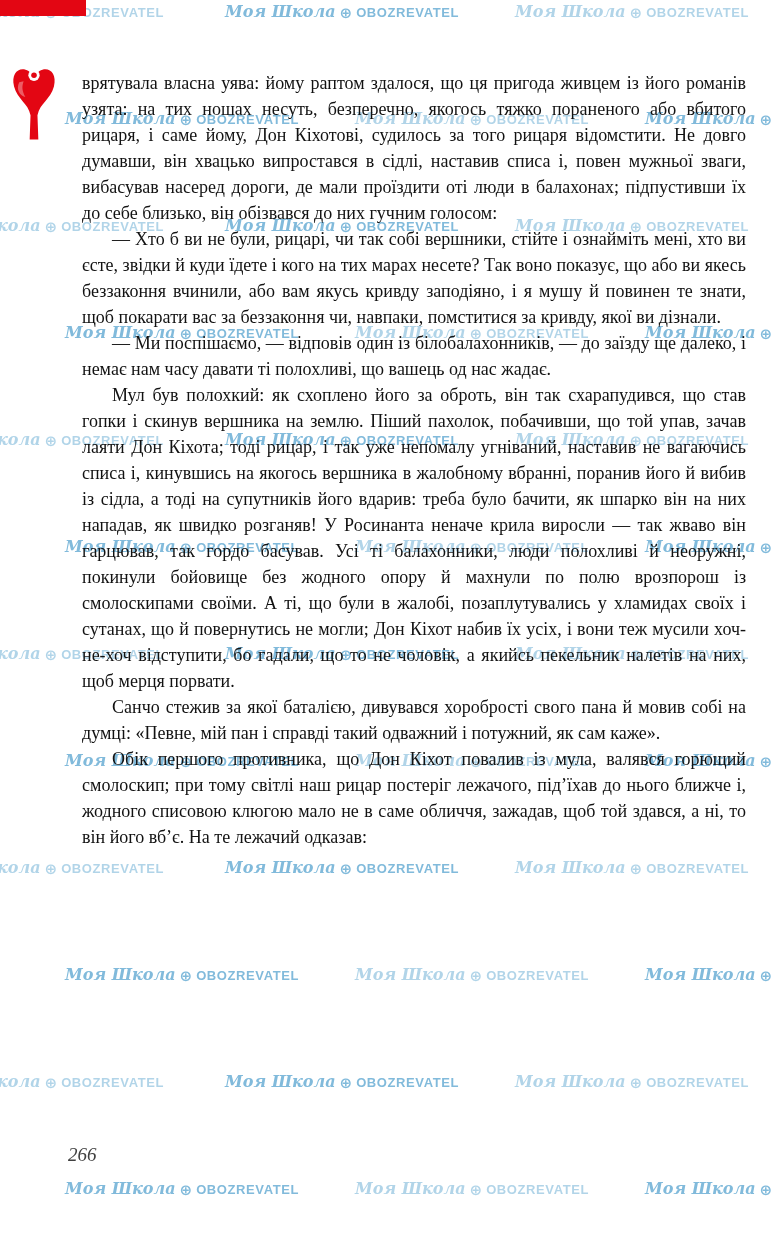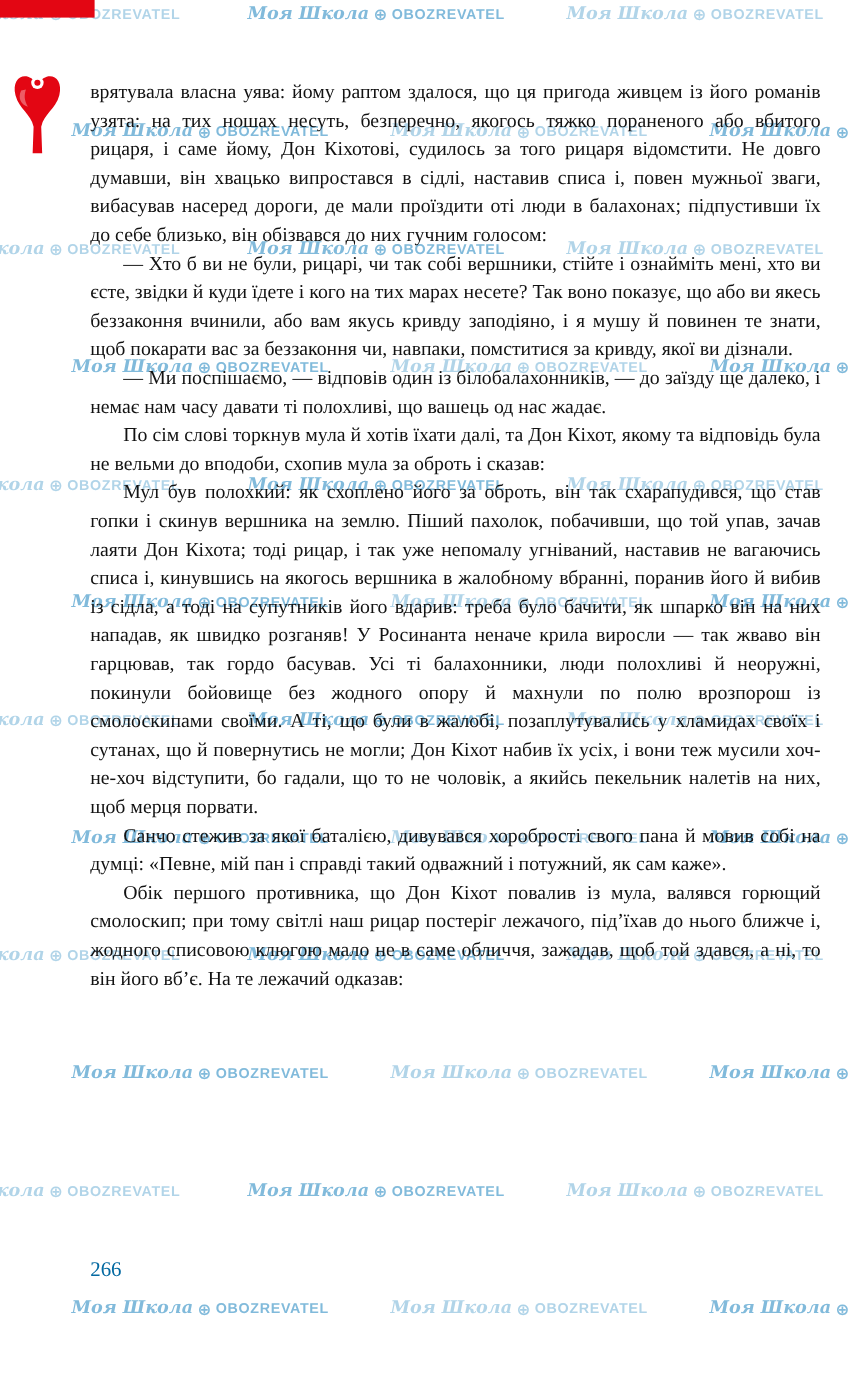--- a/index.html
+++ b/index.html
@@ -53,23 +53,24 @@
     position:absolute; left:82px; top:70px;
     width:664px;
     font-size:18px; line-height:26px;
     color:#121212;
     text-align:justify;
     z-index:2;
   }
   .text-block p { margin:0; text-indent:30px; }
   .text-block p.first { text-indent:0; }
   .page-number {
-    position:absolute; left:82px; top:1144px;
-    font-size:19px; color:#0369a1;
+    position:absolute; left:68px; top:1144px;
+    font-size:19px; color:#404040;
     z-index:2;
+    font-style:italic;
   }
 </style>
 </head>
 <body>
 
 <div class="page">
 
   <div class="red-bar"></div>
 
   <svg class="ornament" viewBox="0 0 60 92" aria-hidden="true">
@@ -115,21 +116,20 @@
       <span class="wm" style="left: 515px; top: 1072px; opacity: 0.4;"><span class="wm-name">Моя Школа</span><span class="wm-logo">⊕</span><span class="wm-brand">OBOZREVATEL</span></span>
       <span class="wm" style="left: 65px; top: 1179px; opacity: 0.65;"><span class="wm-name">Моя Школа</span><span class="wm-logo">⊕</span><span class="wm-brand">OBOZREVATEL</span></span>
       <span class="wm" style="left: 355px; top: 1179px; opacity: 0.4;"><span class="wm-name">Моя Школа</span><span class="wm-logo">⊕</span><span class="wm-brand">OBOZREVATEL</span></span>
       <span class="wm" style="left: 645px; top: 1179px; opacity: 0.65;"><span class="wm-name">Моя Школа</span><span class="wm-logo">⊕</span></span>
     </div>
 
   <div class="text-block">
     <p class="first">врятувала власна уява: йому раптом здалося, що ця пригода живцем із його романів узята: на тих ношах несуть, безперечно, якогось тяжко пораненого або вбитого рицаря, і саме йому, Дон Кіхотові, судилось за того рицаря відомстити. Не довго думавши, він хвацько випростався в сідлі, наставив списа і, повен мужньої зваги, вибасував насеред дороги, де мали проїздити оті люди в балахонах; підпустивши їх до себе близько, він обізвався до них гучним голосом:</p>
     <p>— Хто б ви не були, рицарі, чи так собі вершники, стійте і ознайміть мені, хто ви єсте, звідки й куди їдете і кого на тих марах несете? Так воно показує, що або ви якесь беззаконня вчинили, або вам якусь кривду заподіяно, і я мушу й повинен те знати, щоб покарати вас за беззаконня чи, навпаки, помститися за кривду, якої ви дізнали.</p>
     <p>— Ми поспішаємо, — відповів один із білобалахонників, — до заїзду ще далеко, і немає нам часу давати ті полохливі, що вашець од нас жадає.</p>
-    <p>По сім слові торкнув мула й хотів їхати далі, та Дон Кіхот, якому та відповідь була не вельми до вподоби, схопив мула за оброть і сказав:</p>
     <p>Мул був полохкий: як схоплено його за оброть, він так схарапудився, що став гопки і скинув вершника на землю. Піший пахолок, побачивши, що той упав, зачав лаяти Дон Кіхота; тоді рицар, і так уже непомалу угніваний, наставив не вагаючись списа і, кинувшись на якогось вершника в жалобному вбранні, поранив його й вибив із сідла, а тоді на супутників його вдарив: треба було бачити, як шпарко він на них нападав, як швидко розганяв! У Росинанта неначе крила виросли — так жваво він гарцював, так гордо басував. Усі ті балахонники, люди полохливі й неоружні, покинули бойовище без жодного опору й махнули по полю врозпорош із смолоскипами своїми. А ті, що були в жалобі, позаплутувались у хламидах своїх і сутанах, що й повернутись не могли; Дон Кіхот набив їх усіх, і вони теж мусили хоч-не-хоч відступити, бо гадали, що то не чоловік, а якийсь пекельник налетів на них, щоб мерця порвати.</p>
     <p>Санчо стежив за якої баталією, дивувався хоробрості свого пана й мовив собі на думці: «Певне, мій пан і справді такий одважний і потужний, як сам каже».</p>
     <p>Обік першого противника, що Дон Кіхот повалив із мула, валявся горющий смолоскип; при тому світлі наш рицар постеріг лежачого, під’їхав до нього ближче і, жодного списовою клюгою мало не в саме обличчя, зажадав, щоб той здався, а ні, то він його вб’є. На те лежачий одказав:</p>
   </div>
 
   <div class="page-number">266</div>
 
 </div>
 
 </body></html>

